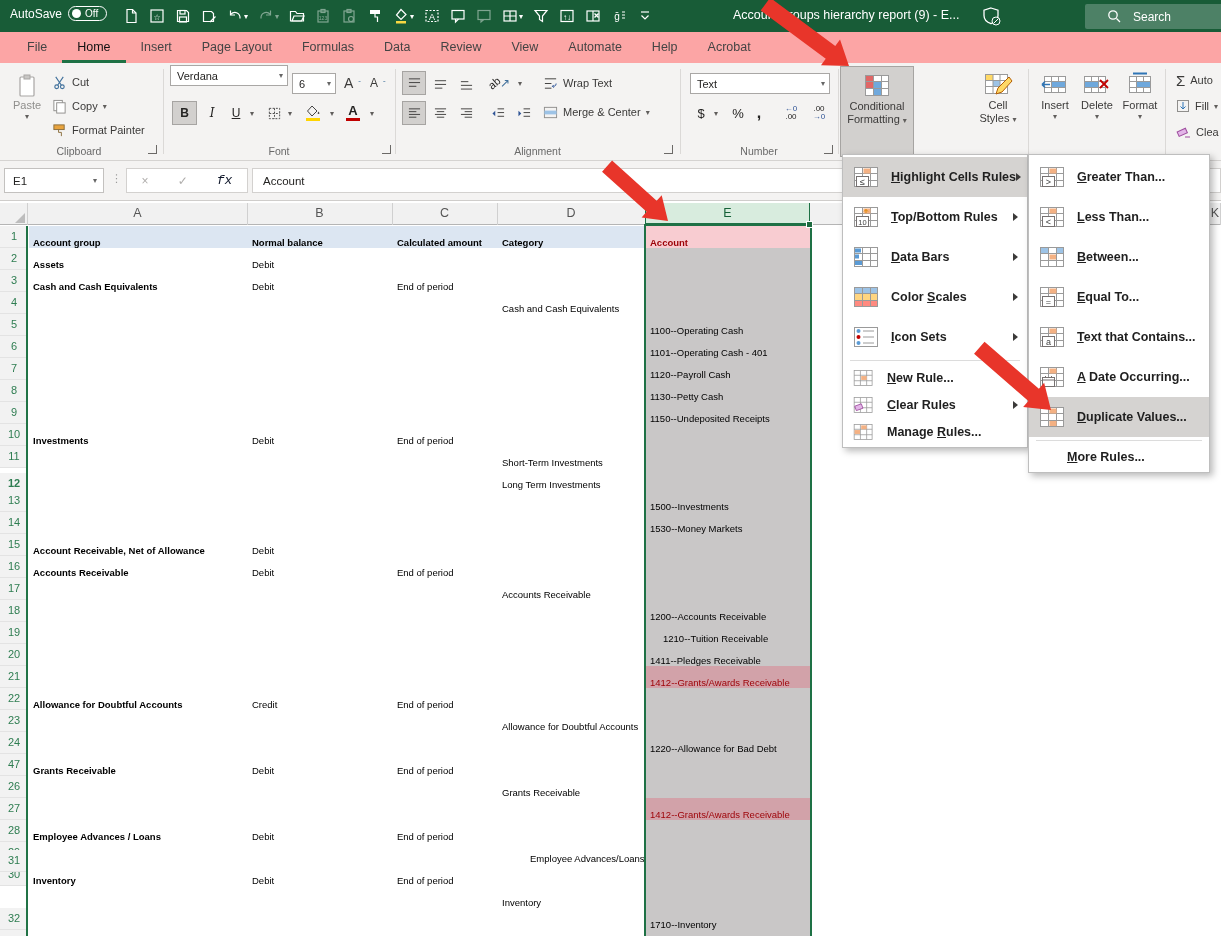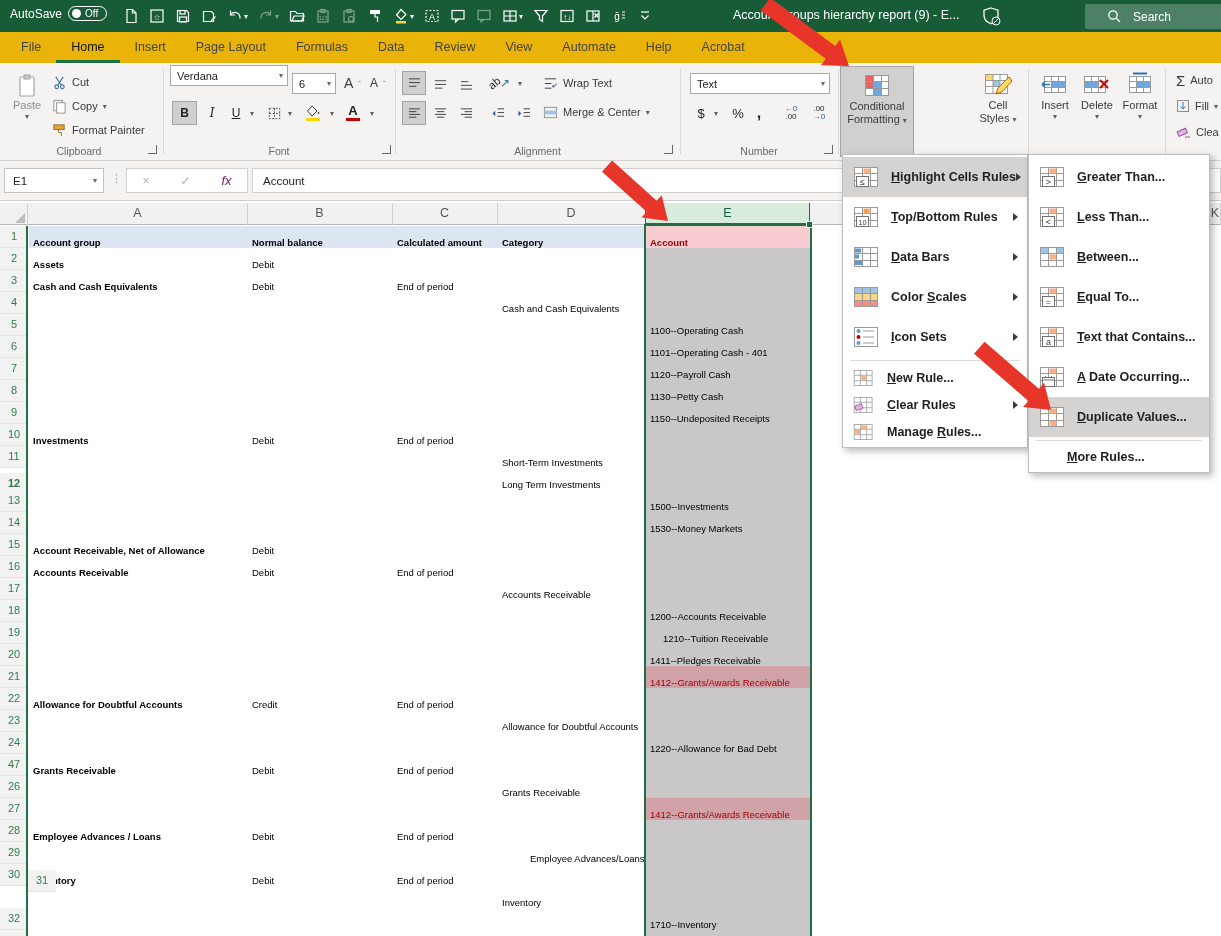--- a/index.html
+++ b/index.html
@@ -15,21 +15,21 @@
   #qat{position:absolute;left:118px;top:3px;display:flex;align-items:center}
   .qat-btn{height:26px;display:flex;align-items:center;justify-content:center;padding:0 5px}
   .qat-btn.dis{opacity:.45}
   .qat-chev{font-size:8px;color:#fff;margin-left:1px}
   #doc-title{position:absolute;left:733px;top:8px;font-size:12.5px;color:#fff;white-space:nowrap}
   #shield{position:absolute;left:980px;top:5px}
   #searchbox{position:absolute;left:1085px;top:4px;width:160px;height:25px;background:#4d8166;border-radius:2px;
              display:flex;align-items:center;gap:10px;padding-left:48px;color:#fff;font-size:12px}
 
   
-  #tabbar{position:absolute;left:0;top:32px;width:100%;height:31px;background:#eab308;display:flex;padding-left:6px}
+  #tabbar{position:absolute;left:0;top:32px;width:100%;height:31px;background:#fca5a5;display:flex;padding-left:12px}
   .tab{padding:0 15px;line-height:30px;font-size:12.5px;color:#444;cursor:default}
   .tab.active{color:#111;box-shadow:inset 0 -3px 0 #1e7145}
 
   
   #ribbon{position:absolute;left:0;top:63px;width:100%;height:98px;background:#f4f3f2;border-bottom:1px solid #d5d3d1}
   .vsep{position:absolute;top:6px;height:85px;width:1px;background:#dbd9d7}
   .glabel{position:absolute;bottom:3px;font-size:10.5px;color:#696969;text-align:center}
   .lnch{position:absolute;bottom:6px;width:9px;height:9px;border-right:1.5px solid #6b6967;border-bottom:1.5px solid #6b6967}
   .rbtn-s{position:absolute;display:flex;align-items:center;gap:5px;font-size:11px;color:#3b3a39;height:22px}
   .rbtn-big{position:absolute;display:flex;flex-direction:column;align-items:center;justify-content:flex-start;
@@ -45,21 +45,21 @@
   .cbar{display:block;width:14px;height:3px;margin-top:1px}
 
   
   #formulabar{position:absolute;left:0;top:161px;width:100%;height:40px;background:#f4f3f2;border-bottom:1px solid #cfcdcb}
   #namebox{position:absolute;left:4px;top:7px;width:100px;height:25px;background:#fff;border:1px solid #c3c1bf;
            font-size:11.5px;display:flex;align-items:center;padding-left:8px}
   #namebox .cv{position:absolute;right:6px;font-size:8px;color:#666}
   #fb-dots{position:absolute;left:111px;top:11px;color:#9a9a9a;font-size:11px;letter-spacing:0}
   #fxpanel{position:absolute;left:126px;top:7px;width:122px;height:25px;background:#fff;border:1px solid #d3d1cf;
            display:flex;align-items:center;justify-content:space-around;color:#b0aeac}
-  #fxpanel .fx{color:#701a75;font-family:Liberation Sans, sans-serif;font-style:italic;font-size:13px}
+  #fxpanel .fx{color:#0f172a;font-family:Liberation Mono, monospace;font-style:italic;font-size:13px}
   #fb-input{position:absolute;left:252px;top:7px;right:0;height:25px;background:#fff;border:1px solid #d3d1cf;
             font-size:11.5px;display:flex;align-items:center;padding-left:10px}
 
   
   #sheet{position:absolute;left:0;top:203px;right:0;bottom:0;background:#fff}
   #colheads{position:absolute;left:0;top:0;width:1221px;height:22px;background:#f1f1f1;border-bottom:1px solid #b5b5b5}
   .colhead{position:absolute;top:0;height:22px;border-right:1px solid #d0d0d0;color:#565656;font-size:12.5px;
            text-align:center;line-height:21px}
   .colhead.sel{background:#d8ecde;color:#156138;border-bottom:2px solid #1e7145;border-left:1px solid #1e7145;border-right:1px solid #1e7145}
   #corner{position:absolute;left:0;top:0;width:28px;height:22px;border-right:1px solid #d0d0d0}
@@ -690,21 +690,21 @@
           <div class="rownum" style="top: 440px;">21</div>
           <div class="rownum" style="top: 462px;">22</div>
           <div class="rownum" style="top: 484px;">23</div>
           <div class="rownum" style="top: 506px;">24</div>
           <div class="rownum" style="top: 528px;">47</div>
           <div class="rownum" style="top: 550px;">26</div>
           <div class="rownum" style="top: 572px;">27</div>
           <div class="rownum" style="top: 594px;">28</div>
           <div class="rownum" style="top: 616px;">29</div>
           <div class="rownum" style="top: 638px;">30</div>
-          <div class="rownum" style="top: 644px; margin-left: 28px;">31</div>
+          <div class="rownum" style="top: 624px;">31</div>
           <div class="rownum" style="top: 682px;">32</div>
           <div class="rownum" style="top: 704px;">33</div>
         </div>
       <div id="rowaccent"></div>
       <div class="eborder"></div>
     </div>
   </div>
 
   <div id="cf-menu" class="menu">
       <div class="menu-item large hl">

